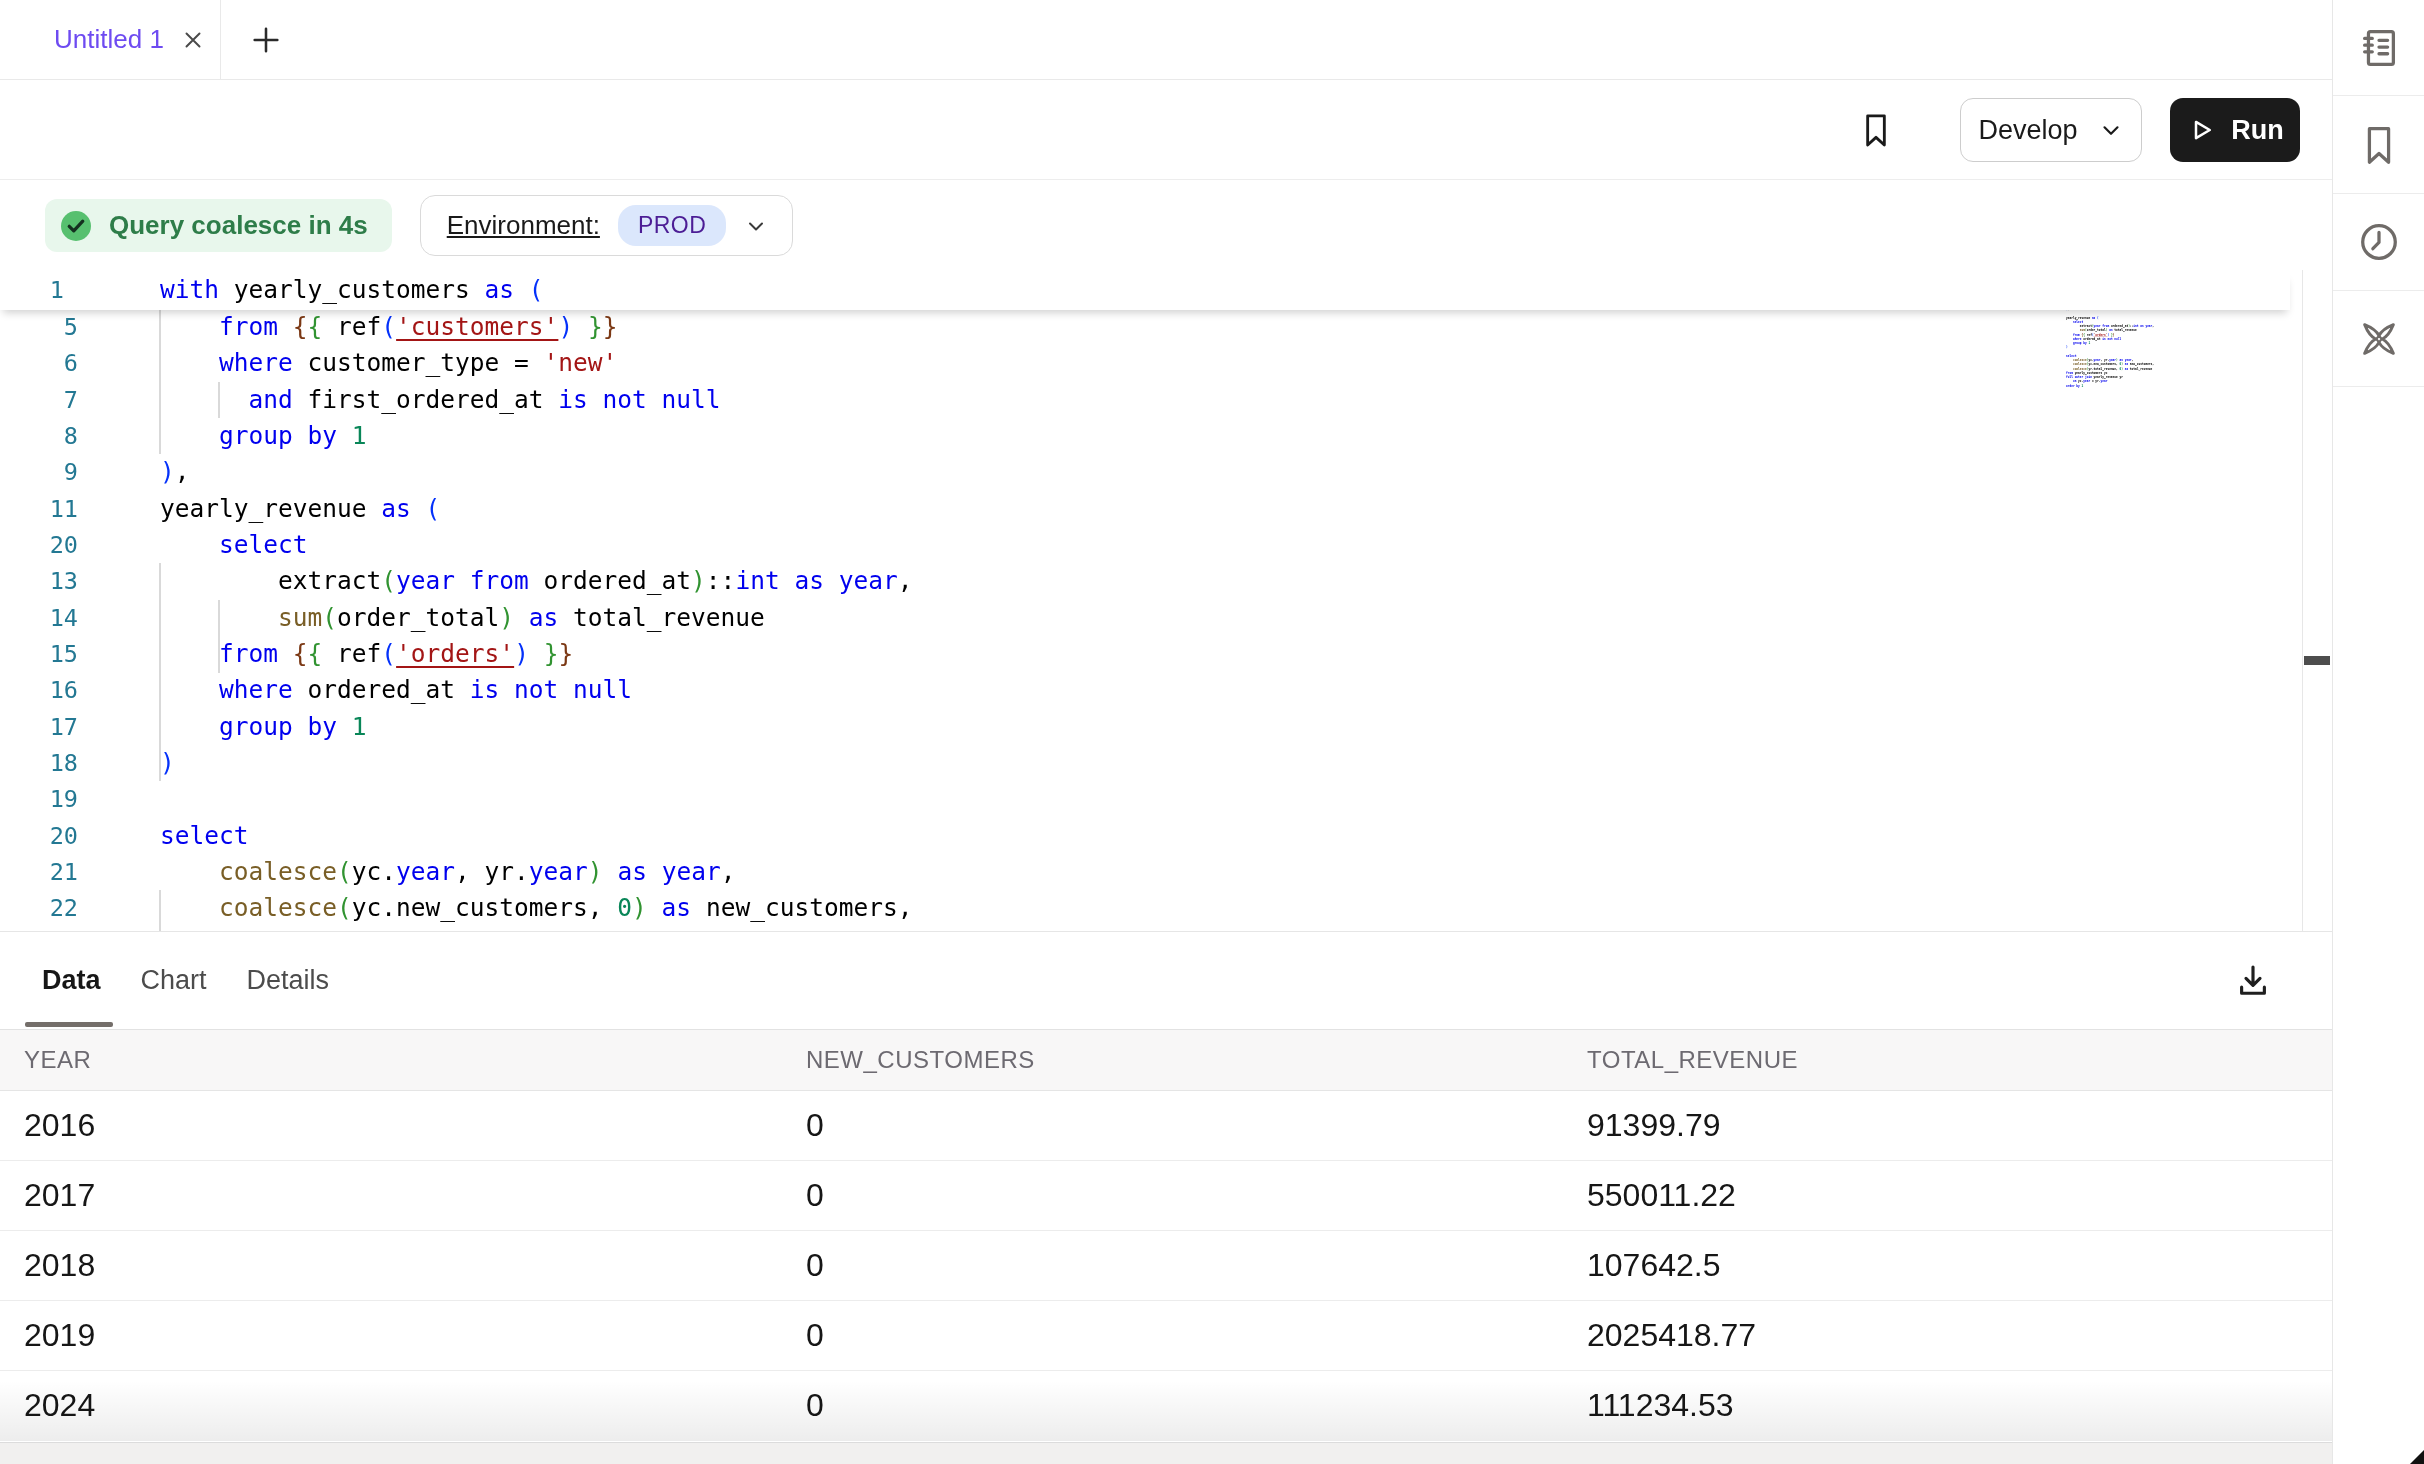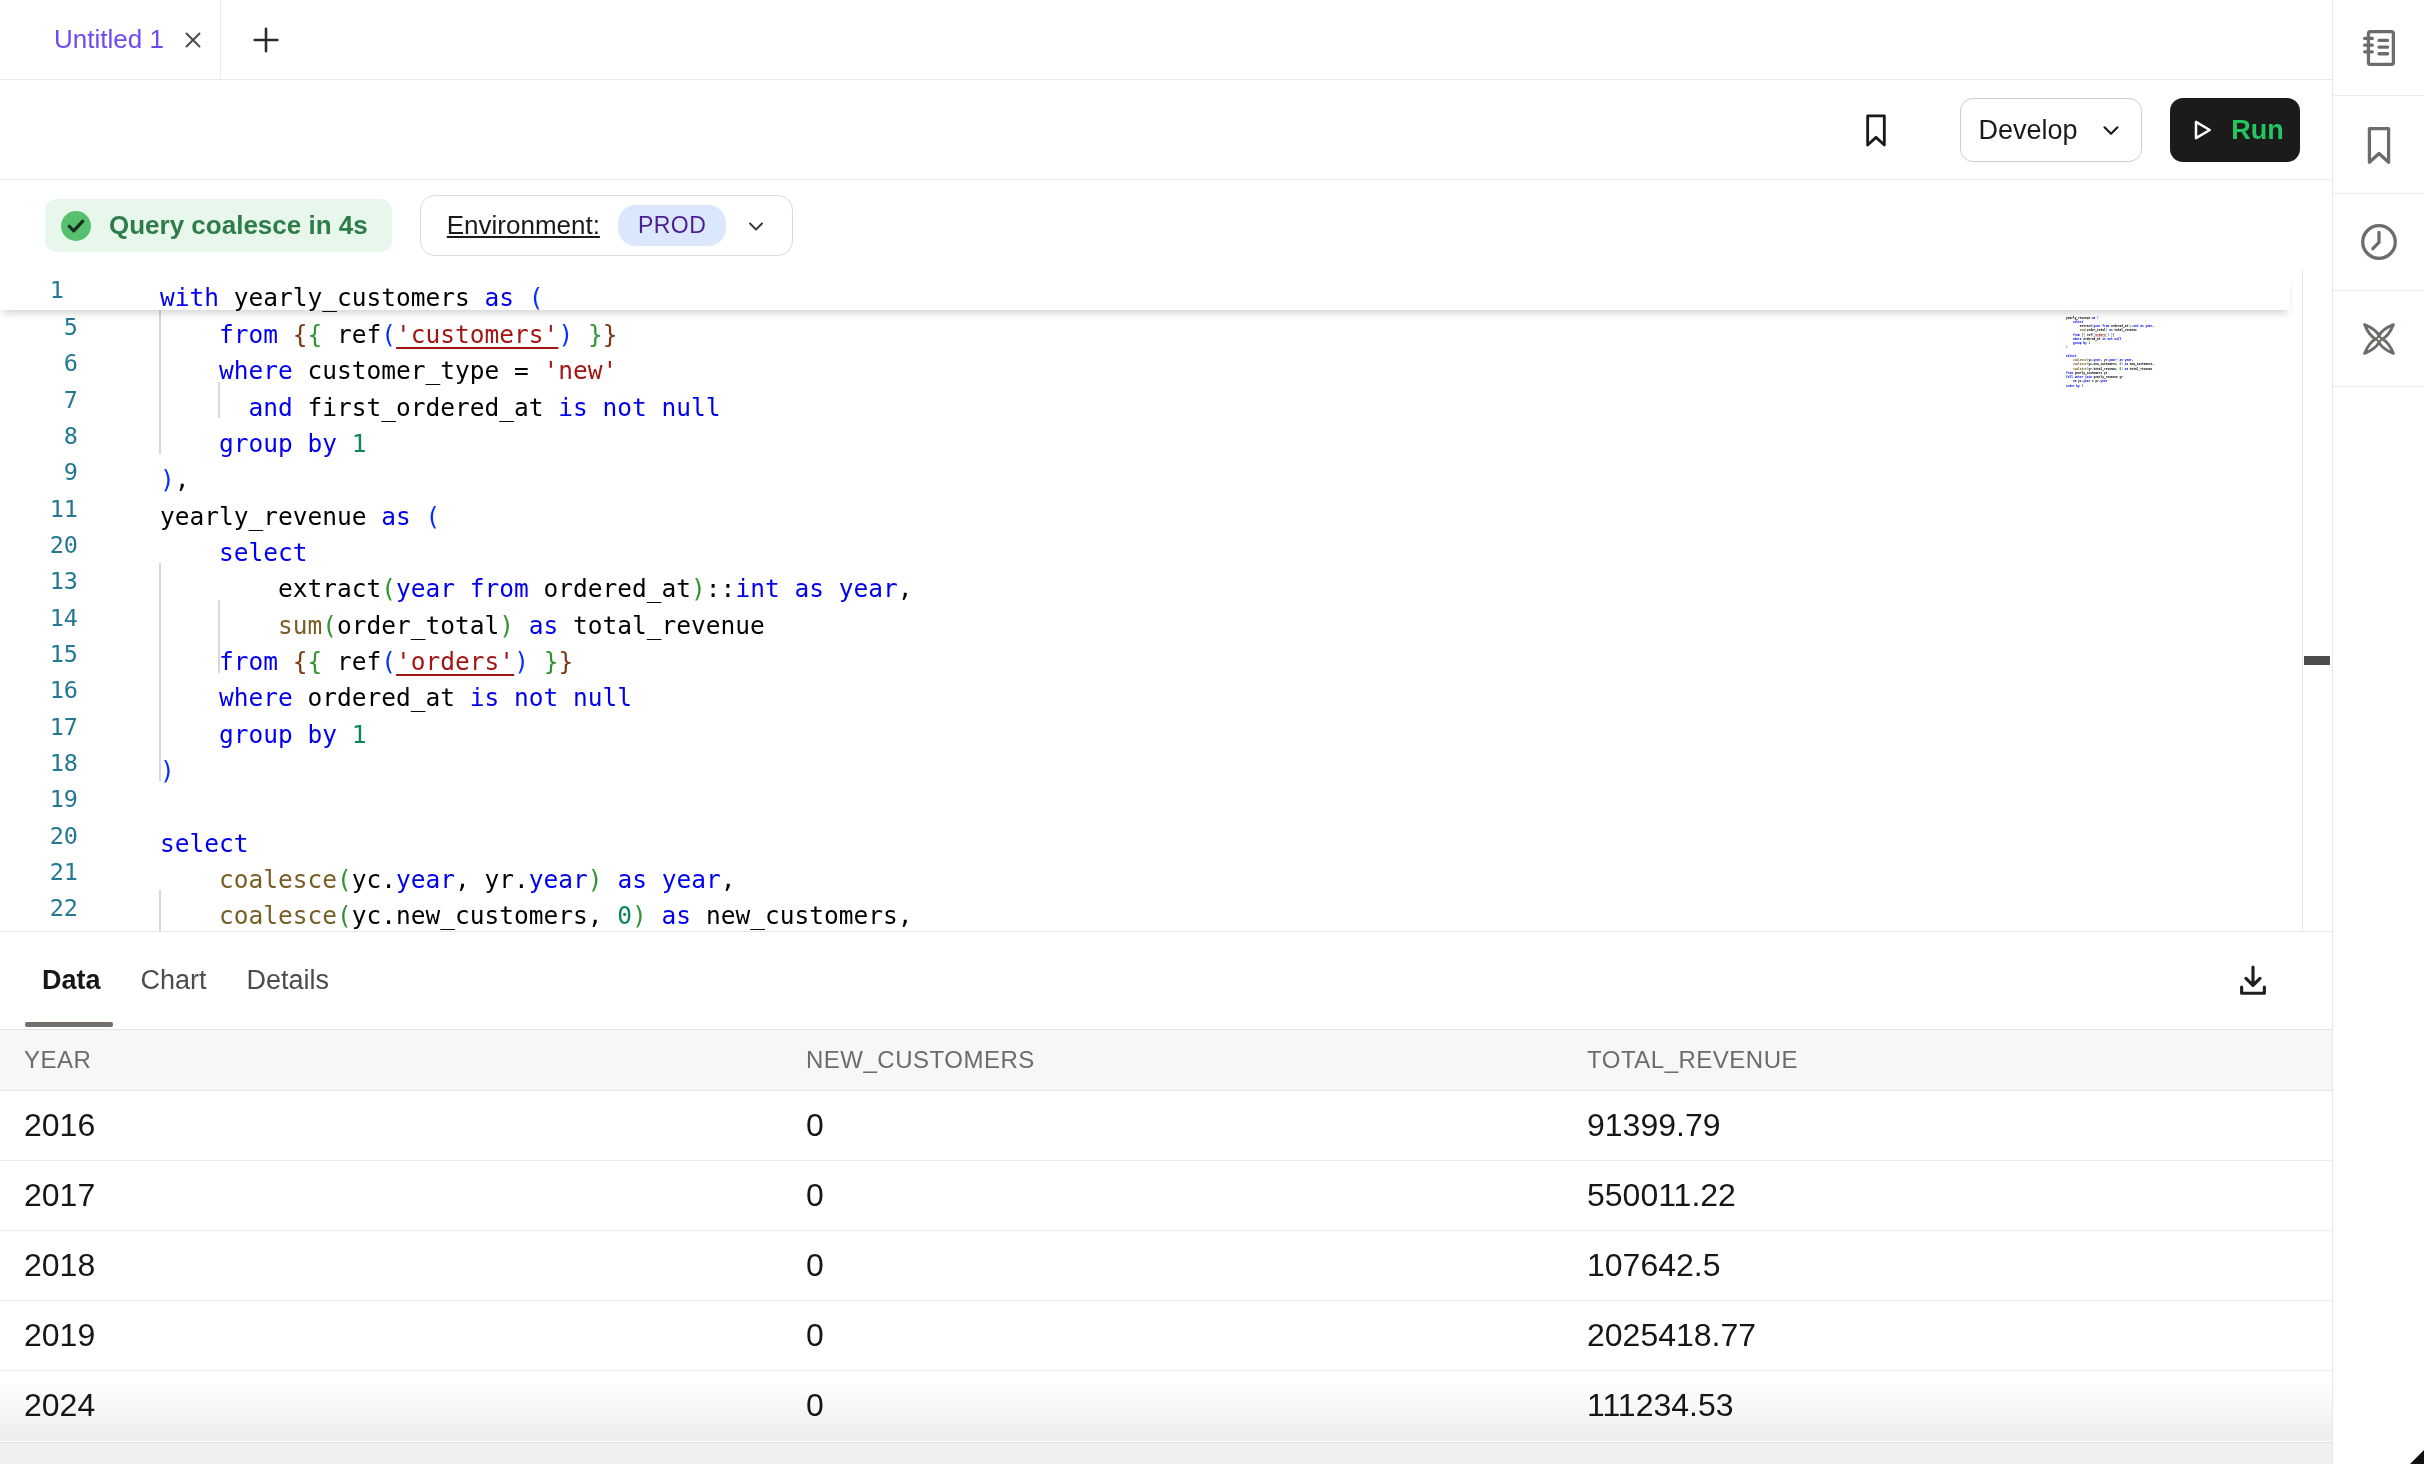--- a/index.html
+++ b/index.html
@@ -16,36 +16,36 @@
   .tab { width:221px; border-right:1px solid #e9e9e9; display:flex; align-items:center; padding:0 26px 0 54px; gap:16px; }
   .tab-label { font-size:26px; font-weight:500; color:#6e4bf1; white-space:nowrap; }
   .tab-close { width:26px; height:26px; flex:none; }
   .tab-plus { width:34px; height:34px; margin-left:28px; align-self:center; }
 
   
   .toolbar { position:absolute; left:0; top:81px; width:100%; height:99px; border-bottom:1px solid #ededed; display:flex; align-items:center; justify-content:flex-end; padding-right:32px; gap:0; }
   .bm-btn { width:40px; height:40px; margin-right:64px; }
   .btn { display:flex; align-items:center; justify-content:center; height:64px; border-radius:13px; font-size:27px; }
   .btn-develop { width:182px; background:#fff; border:1.5px solid #cdcdcd; gap:20px; color:#1a1a1a; margin-right:28px; }
-  .btn-run { width:130px; background:#1b1b1b; color:#22c55e; gap:15px; font-weight:600; }
+  .btn-run { width:130px; background:#1b1b1b; color:#ffffff; gap:15px; font-weight:600; }
 
   
   .statusrow { position:absolute; left:0; top:181px; width:100%; height:89px; display:flex; align-items:center; padding-left:45px; gap:28px; }
   .pill-success { display:flex; align-items:center; gap:15px; height:53px; padding:0 24px 0 13px; border-radius:12px; background:#e8f7ec; }
   .pill-success .txt { font-size:26px; font-weight:600; color:#2e7d49; }
   .env-btn { display:flex; align-items:center; height:61px; padding:0 24px 0 26px; border-radius:15px; border:1.5px solid #dadada; background:#fff; gap:18px; }
   .env-label { font-size:26px; color:#1a1a1a;text-decoration:underline; }
   .env-badge { background:#dbe7fc; color:#4c1d95; border-radius:18px; padding:7px 20px; font-size:23px; font-weight:400; letter-spacing:0.5px; }
 
   
   .editor { position:absolute; left:0; top:270px; width:100%; height:662px; border-bottom:1px solid #e6e6e6; overflow:hidden; background:#fff; }
   .crow { position:relative; height:36.33px; }
   .ln { position:absolute; left:0; top:0; width:78px; text-align:right;
         font-family:"DejaVu Sans Mono", monospace; font-size:23.5px; line-height:36.33px; color:#237893; }
-  .ct { position:absolute; left:160px; top:8px; margin:0;
+  .ct { position:absolute; left:160px; top:0; margin:0;
         font-family:"DejaVu Sans Mono", monospace; font-size:24.5px; line-height:36.33px; white-space:pre; color:#000; }
   .tk-k{color:#0000ee}.tk-t{color:#000}.tk-s{color:#a31515}
   .tk-su{color:#a31515;text-decoration:underline;text-underline-offset:4px;text-decoration-thickness:2px;}
   .tk-n{color:#098658}.tk-f{color:#795e26}
   .tk-b1{color:#0431fa}.tk-b2{color:#319331}.tk-b3{color:#7b3814}
   .escroll { position:absolute; left:0; top:39px; width:2290px; }
   .sticky { position:absolute; left:0; top:2px; width:2290px; height:38px; background:#fff; z-index:3;
             box-shadow:0 6px 8px -3px rgba(0,0,0,0.18); }
   .sticky .ln { width:64px; }
   .iguide { position:absolute; width:1.5px; background:#d9d9d9; z-index:1; }

